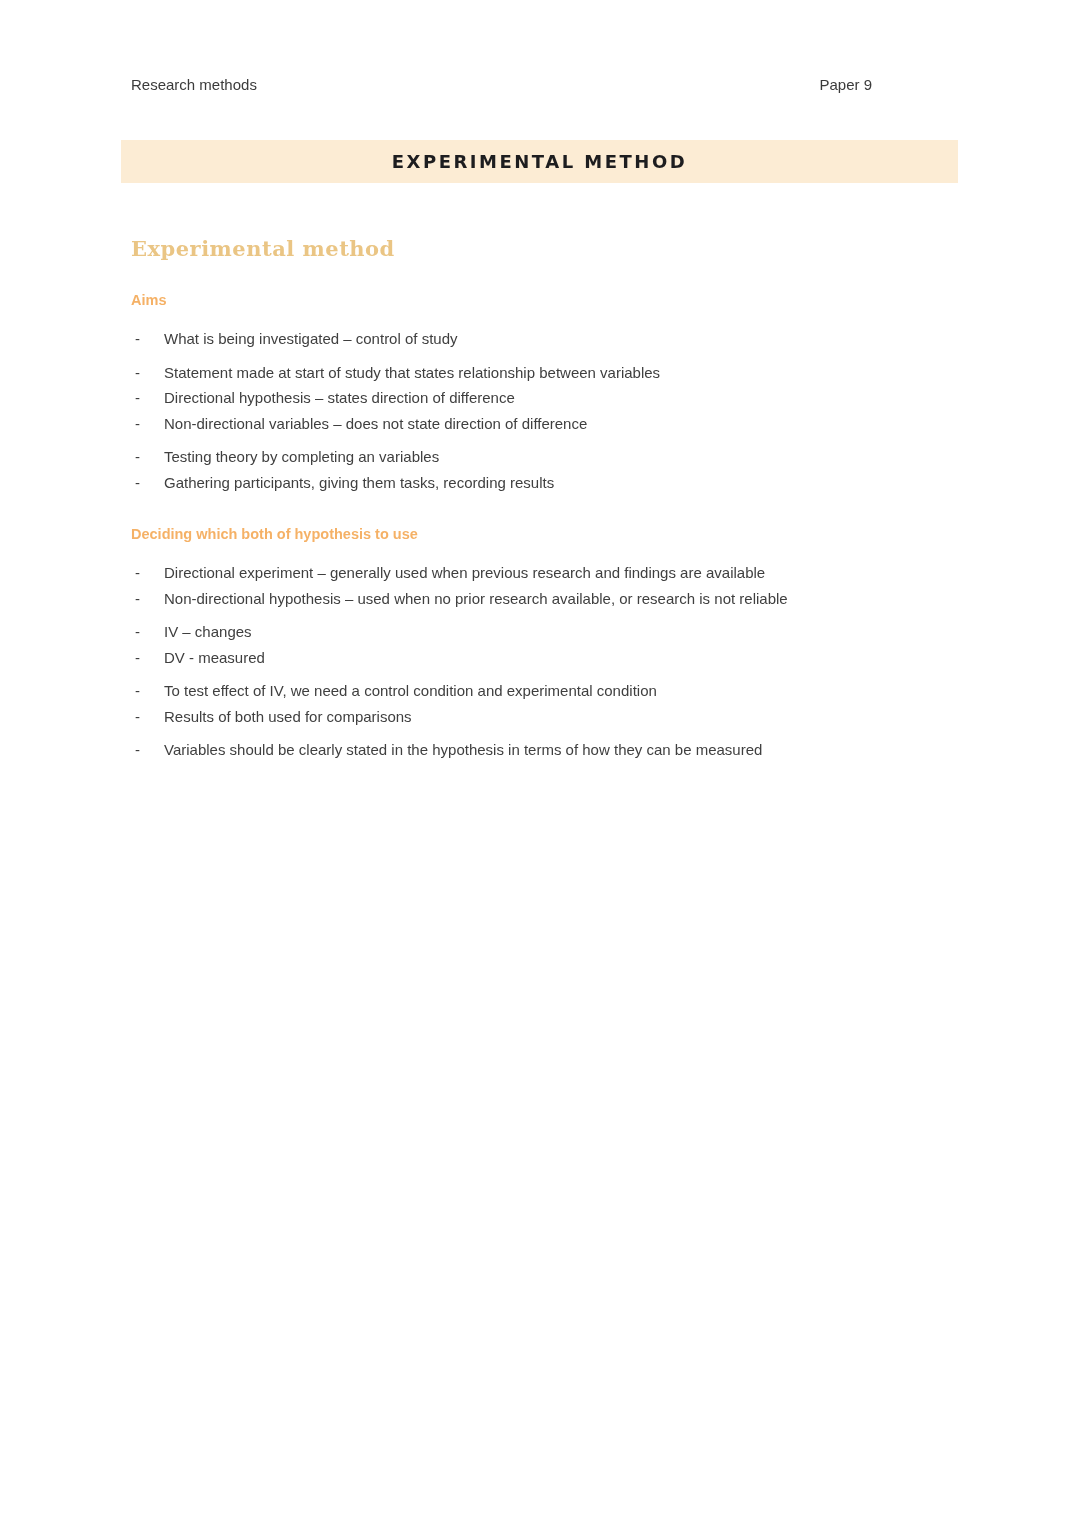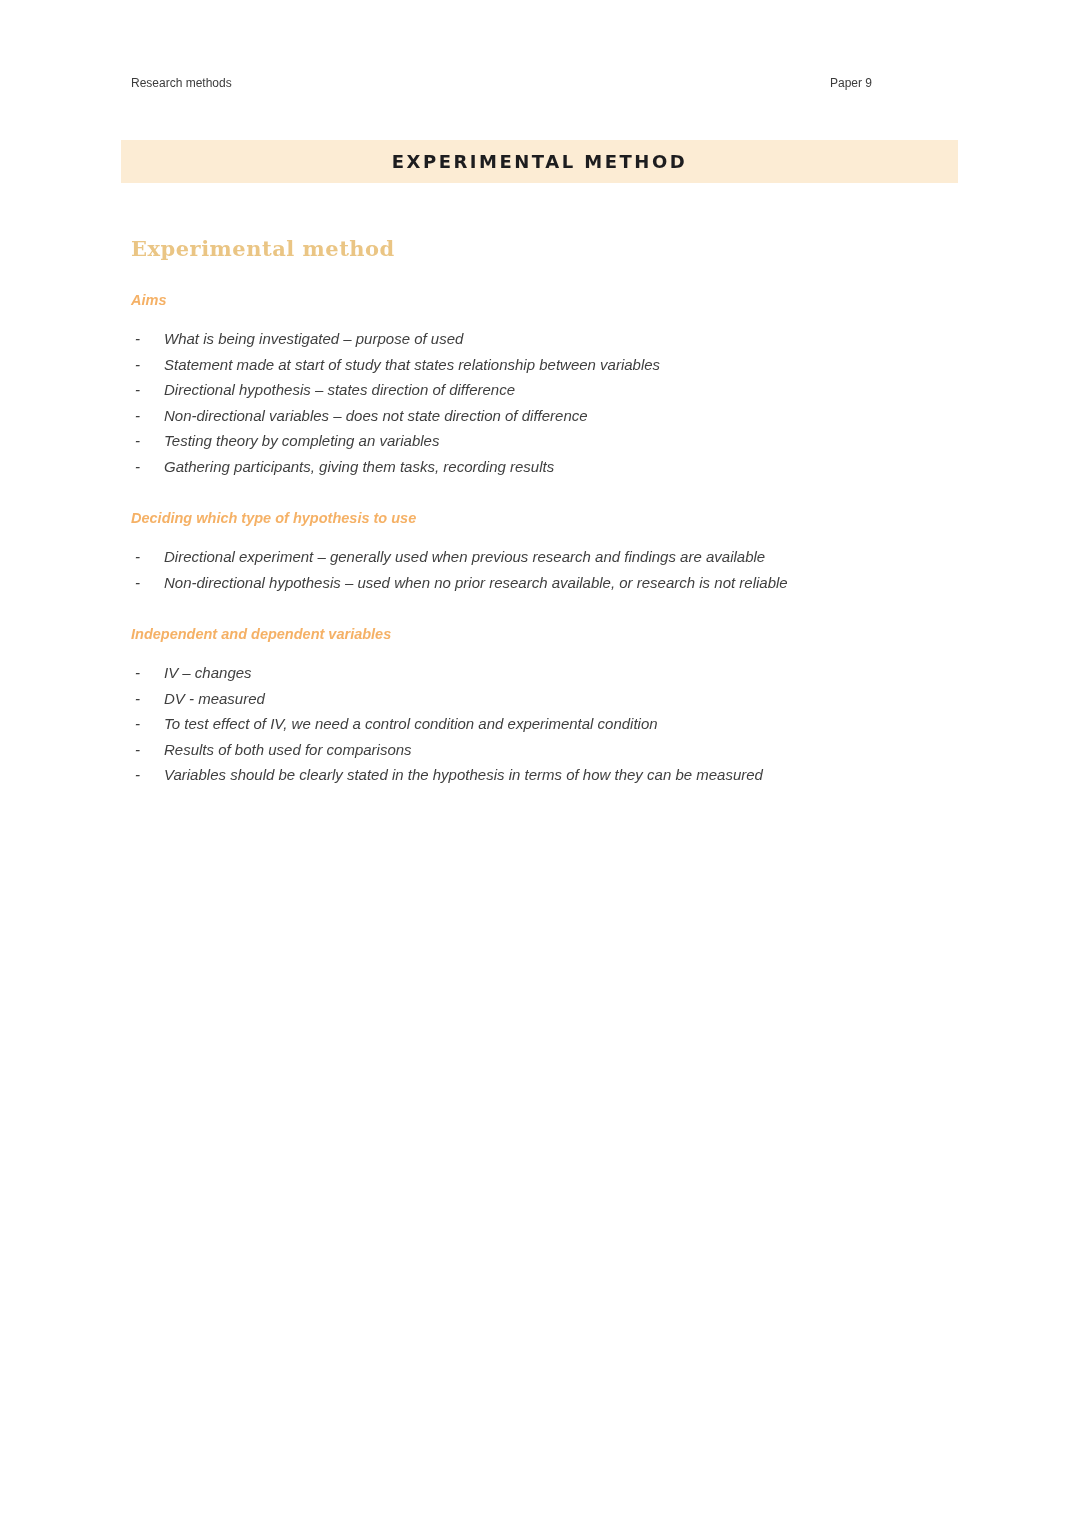--- a/index.html
+++ b/index.html
@@ -21,21 +21,21 @@
 
   
   .doc-header {
     position: absolute;
     top: 76px;
     left: 131px;
     right: 208px;
     display: flex;
     justify-content: space-between;
     align-items: center;
-    font-size: 12px;
+    font-size: 15px;
     color: #3b3b3b;
   }
 
   
   .banner {
     position: absolute;
     top: 140px;
     left: 121px;
     width: 837px;
     height: 43px;
@@ -63,21 +63,21 @@
 
   .page-title {
     font-family: "DejaVu Serif", serif;
     font-weight: 700;
     font-size: 21px;
     letter-spacing: 0.5px;
     color: #eac584;
     margin-bottom: 12px;
   }
 
-  .section { margin-top: 0; font-style: italic; }
+  .section { margin-top: 8px; }
 
   .section-heading {
     font-family: "Liberation Sans", sans-serif;
     font-weight: 700;
     font-size: 14.5px;
     color: #f5b166;
     margin-top: 31px;
     margin-bottom: 18px;
   }
 
@@ -116,21 +116,21 @@
   </div>
 
   <div class="content">
     <div class="page-title">Experimental method</div>
     <div>
   <div class="section">
     <div class="section-heading">Aims</div>
     <div class="bullet-list">
             <div class="bullet">
               <span class="dash">-</span>
-              <span class="bullet-text">What is being investigated – purpose of used</span>
+              <span class="bullet-text">What is being investigated – control of study</span>
             </div>
           </div>
   </div>
 
   <div class="section">
     <div class="bullet-list">
             <div class="bullet">
               <span class="dash">-</span>
               <span class="bullet-text">Statement made at start of study that states relationship between variables</span>
             </div>
@@ -152,35 +152,34 @@
               <span class="bullet-text">Testing theory by completing an variables</span>
             </div>
             <div class="bullet">
               <span class="dash">-</span>
               <span class="bullet-text">Gathering participants, giving them tasks, recording results</span>
             </div>
           </div>
   </div>
 
   <div class="section">
-    <div class="section-heading">Deciding which type of hypothesis to use</div>
+    <div class="section-heading">Deciding which both of hypothesis to use</div>
     <div class="bullet-list">
             <div class="bullet">
               <span class="dash">-</span>
               <span class="bullet-text">Directional experiment – generally used when previous research and findings are available</span>
             </div>
             <div class="bullet">
               <span class="dash">-</span>
               <span class="bullet-text">Non-directional hypothesis – used when no prior research available, or research is not reliable</span>
             </div>
           </div>
   </div>
 
   <div class="section">
-    <div class="section-heading">Independent and dependent variables</div>
     <div class="bullet-list">
             <div class="bullet">
               <span class="dash">-</span>
               <span class="bullet-text">IV – changes</span>
             </div>
             <div class="bullet">
               <span class="dash">-</span>
               <span class="bullet-text">DV - measured</span>
             </div>
           </div>

